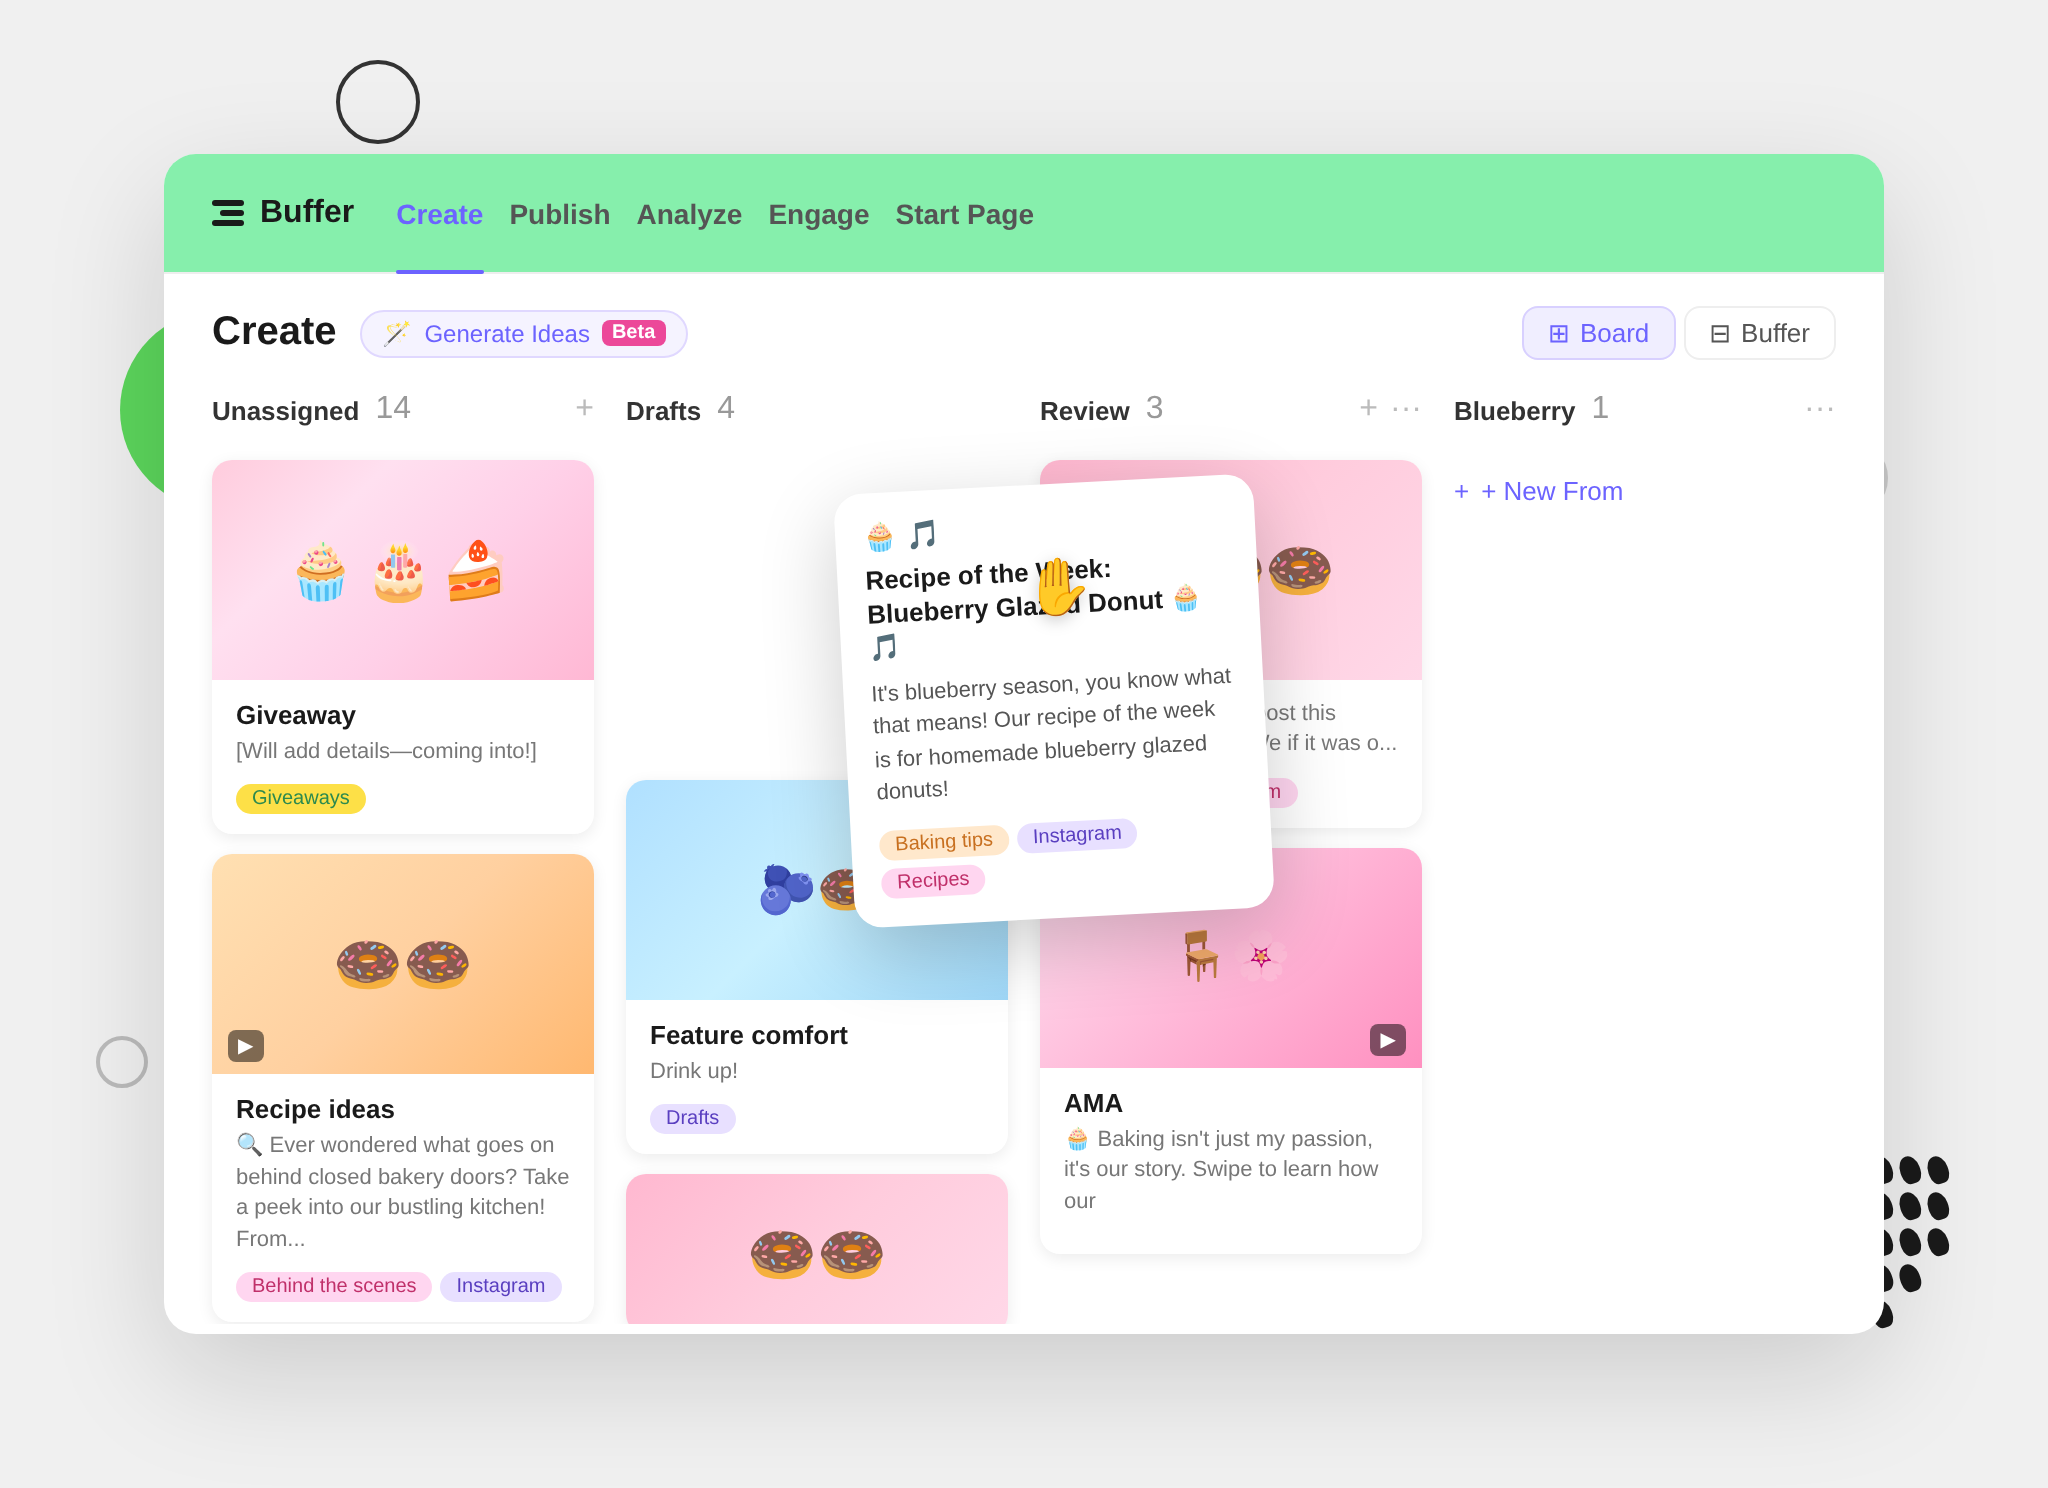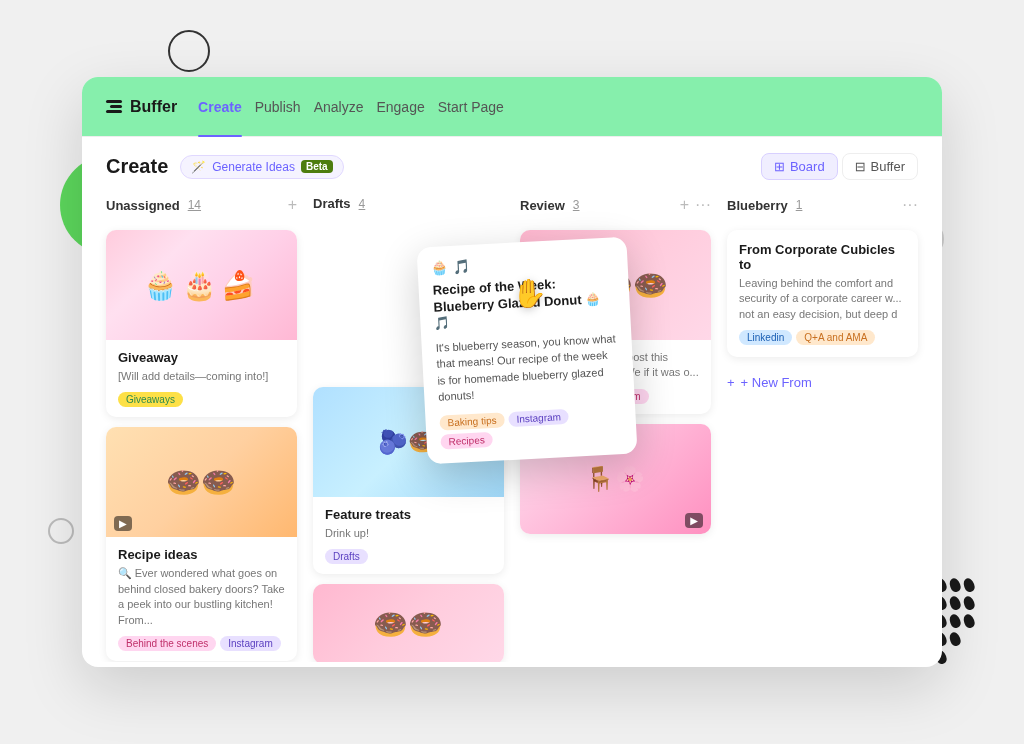--- a/index.html
+++ b/index.html
@@ -127,20 +127,21 @@
     .nav-logo-icon span:nth-child(1) { width: 16px; }
     .nav-logo-icon span:nth-child(2) { width: 12px; margin-left: 4px; }
     .nav-logo-icon span:nth-child(3) { width: 16px; }
 
     .nav-item {
       font-size: 14px;
       color: #555;
       cursor: pointer;
       padding: 4px 0;
       position: relative;
+      font-weight: bold;
     }
     .nav-item.active {
       color: #6c63ff;
       font-weight: 600;
     }
     .nav-item.active::after {
       content: '';
       position: absolute;
       bottom: -18px;
       left: 0;
@@ -174,21 +175,21 @@
       gap: 6px;
       padding: 4px 10px;
       border: 1px solid #e0d8ff;
       border-radius: 20px;
       background: #f5f3ff;
       color: #6c63ff;
       font-size: 12px;
       cursor: pointer;
     }
     .beta-badge {
-      background: #4d7c0f;
+      background: #ec4899;
       color: #fff;
       font-size: 10px;
       padding: 1px 5px;
       border-radius: 4px;
       font-weight: 600;
     }
     .view-toggle {
       display: flex;
       gap: 4px;
     }
@@ -236,23 +237,22 @@
       display: flex;
       align-items: center;
       gap: 8px;
     }
     .column-title {
       font-size: 13px;
       font-weight: 600;
       color: #333;
     }
     .column-count {
-      font-size: 12px;
+      font-size: 16px;
       color: #999;
-      text-decoration: underline;
     }
     .column-actions {
       display: flex;
       gap: 6px;
       color: #bbb;
       font-size: 16px;
     }
 
     
     .card {
@@ -563,21 +563,21 @@
           </div>
         </div>
 
         <div style="height: 160px;"></div>
 
         <div class="card">
           <div class="card-img-wrap">
             <div class="card-img-placeholder img-blue-donuts">🫐🍩</div>
           </div>
           <div class="card-body">
-            <div class="card-title">Feature treats</div>
+            <div class="card-title">Feature comfort</div>
             <div class="card-desc">Drink up!</div>
             <div class="tags">
               <span class="tag tag-purple">Drafts</span>
             </div>
           </div>
         </div>
 
         <div class="card">
           <div class="card-img-placeholder img-pink-donuts" style="height:80px;">🍩🍩</div>
         </div>
@@ -604,42 +604,38 @@
               <span class="tag tag-pink">Instagram</span>
             </div>
           </div>
         </div>
 
         <div class="card">
           <div class="card-img-wrap">
             <div class="card-img-placeholder img-chairs" style="height:110px;">🪑🌸</div>
             <div class="video-icon-right" style="position:absolute;bottom:6px;right:8px;background:rgba(0,0,0,0.5);color:#fff;border-radius:4px;font-size:10px;padding:2px 5px;">▶</div>
           </div>
+          <div class="card-body">
+            <div class="card-title">AMA</div>
+            <div class="card-desc">🧁 Baking isn't just my passion, it's our story. Swipe to learn how our</div>
+          </div>
         </div>
       </div>
 
       <div class="column">
         <div class="column-header">
           <div class="column-title-area">
             <span class="column-title">Blueberry</span>
             <span class="column-count">1</span>
           </div>
           <div class="column-actions">
             <span>···</span>
           </div>
         </div>
 
-        <div class="launched-card">
-          <div class="launched-title">From Corporate Cubicles to</div>
-          <div class="launched-desc">Leaving behind the comfort and security of a corporate career w... not an easy decision, but deep d</div>
-          <div class="tags">
-            <span class="tag tag-blue">Linkedin</span>
-            <span class="tag tag-orange">Q+A and AMA</span>
-          </div>
-        </div>
 
         <div class="new-idea-btn">
           <span>+</span>
           <span>+ New From</span>
         </div>
       </div>
     </div>
 
     <div class="grab-icon">✋</div>
 

